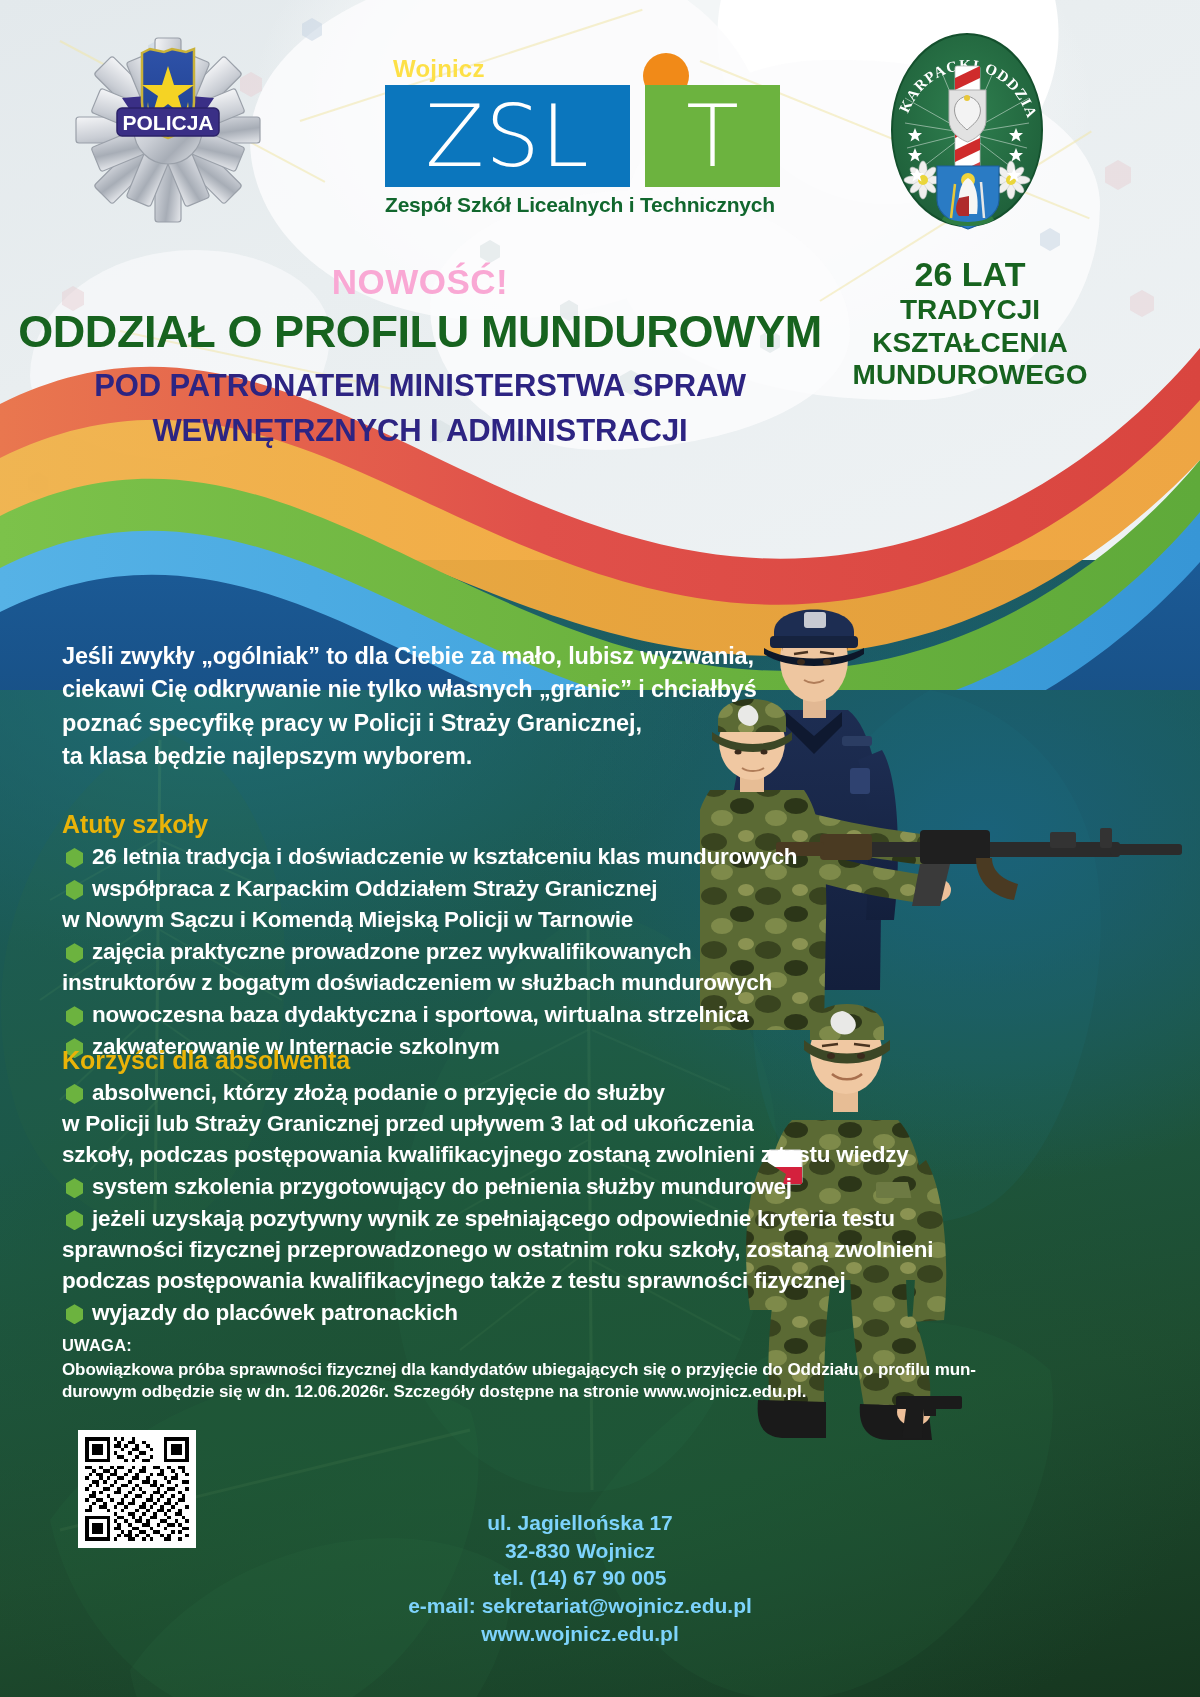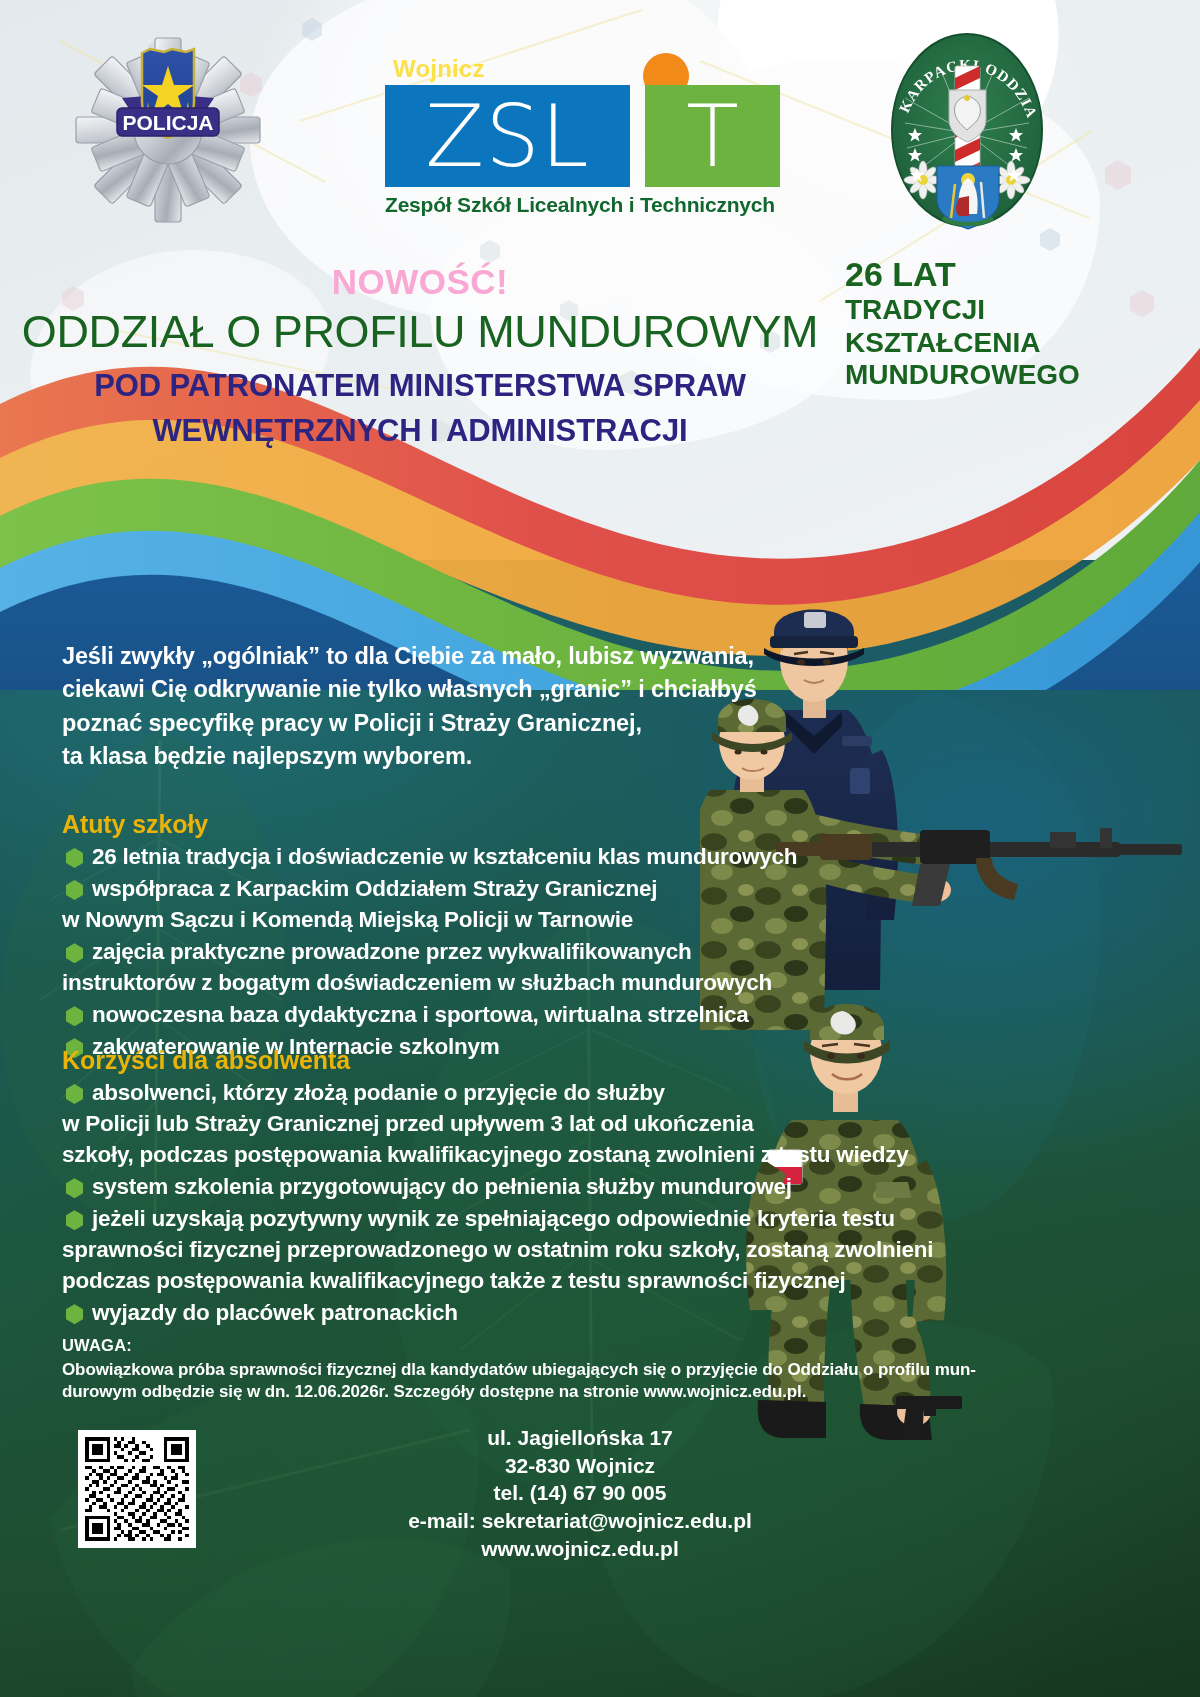--- a/index.html
+++ b/index.html
@@ -87,29 +87,29 @@
     border-radius: 50%; background: #f18a18;
   }
   .zslit-sub {
     font-size: 21px; font-weight: bold; color: #11672e; margin-top: 6px; letter-spacing: -.2px;
   }
 
   
   .headlines { position: absolute; left: 0; top: 262px; width: 840px; text-align: center; }
   .h-nowosc { font-size: 35px; font-weight: bold; color: #f9a8d4; letter-spacing: .5px; }
   .h-main {
-    font-size: 45px; font-weight: normal; color: #17631f; letter-spacing: -.4px;
+    font-size: 45px; font-weight: bold; color: #17631f; letter-spacing: -.4px;
     margin-top: 4px; white-space: nowrap;
   }
   .h-sub {
     font-size: 31px; font-weight: bold; color: #2d2482; line-height: 1.45; margin-top: 6px; letter-spacing: -.1px;
   }
 
   .years {
-    position: absolute; left: 845px; top: 255px; width: 250px; 
+    position: absolute; left: 845px; top: 255px; width: 250px; text-align: center;
     color: #17631f; font-weight: bold; line-height: 1.16;
   }
   .years .y1 { font-size: 34px; }
   .years .y2 { font-size: 28px; }
 
   
   .intro {
     position: absolute; left: 62px; top: 640px; width: 780px;
     color: #fff; font-size: 23.5px; font-weight: bold; line-height: 1.42; letter-spacing: -.15px;
   }
@@ -137,22 +137,22 @@
   .uwaga .u-t { font-size: 16.5px; font-weight: bold; letter-spacing: .2px; }
   .uwaga .u-b { font-size: 17px; font-weight: bold; line-height: 1.32; margin-top: 4px; letter-spacing: -.1px; }
 
   
   .qr {
     position: absolute; left: 78px; top: 1430px; width: 118px; height: 118px;
     background: #fff; padding: 7px;
   }
   .qr svg { display: block; }
   .contact {
-    position: absolute; left: 300px; top: 1424px; width: 560px; text-align: center;
-    color: #ffffff; font-size: 21px; font-weight: bold; line-height: 1.32;
+    position: absolute; left: 300px; top: 1509px; width: 560px; text-align: center;
+    color: #7dd3fc; font-size: 21px; font-weight: bold; line-height: 1.32;
   }
 
   
   .photos { position: absolute; left: 700px; top: 560px; width: 500px; height: 900px; }
 </style>
 </head>
 <body>
 
 <div id="poster">
 

